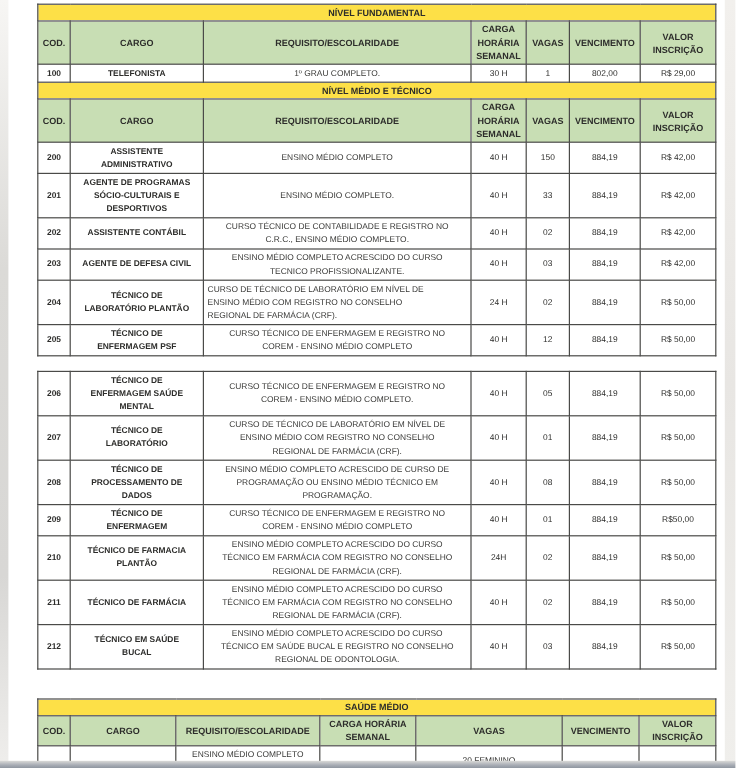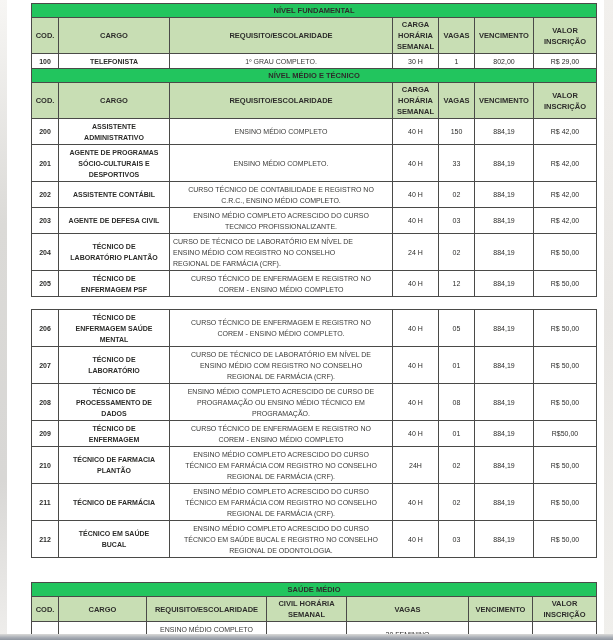--- a/index.html
+++ b/index.html
@@ -31,21 +31,21 @@
     color: #2d2d2b;
   }
   td, th {
     border: 1px solid #4a4a48;
     white-space: pre-line;
     vertical-align: middle;
     text-align: center;
     overflow: hidden;
   }
   .banner-cell {
-    background: #22c55e;
+    background: #fde047;
     font-weight: bold;
     font-size: 7.5px;
     line-height: 11px;
     padding: 1px 2px;
   }
   th {
     background: #c8deb4;
     font-weight: bold;
     font-size: 7.5px;
     line-height: 11px;
@@ -306,21 +306,21 @@
         <col style="width:64px">
     </colgroup>
     <tbody>
       <tr>
         <td class="banner-cell" colspan="7">SAÚDE MÉDIO</td>
       </tr>
       <tr>
         <th>COD.</th>
         <th>CARGO</th>
         <th>REQUISITO/ESCOLARIDADE</th>
-        <th>CIVIL HORÁRIA
+        <th>CARGA HORÁRIA
 SEMANAL</th>
         <th>VAGAS</th>
         <th>VENCIMENTO</th>
         <th>VALOR
 INSCRIÇÃO</th>
       </tr>
       </tbody>
       <tbody>
         <tr>
           <td class="data c-cod">200</td>

